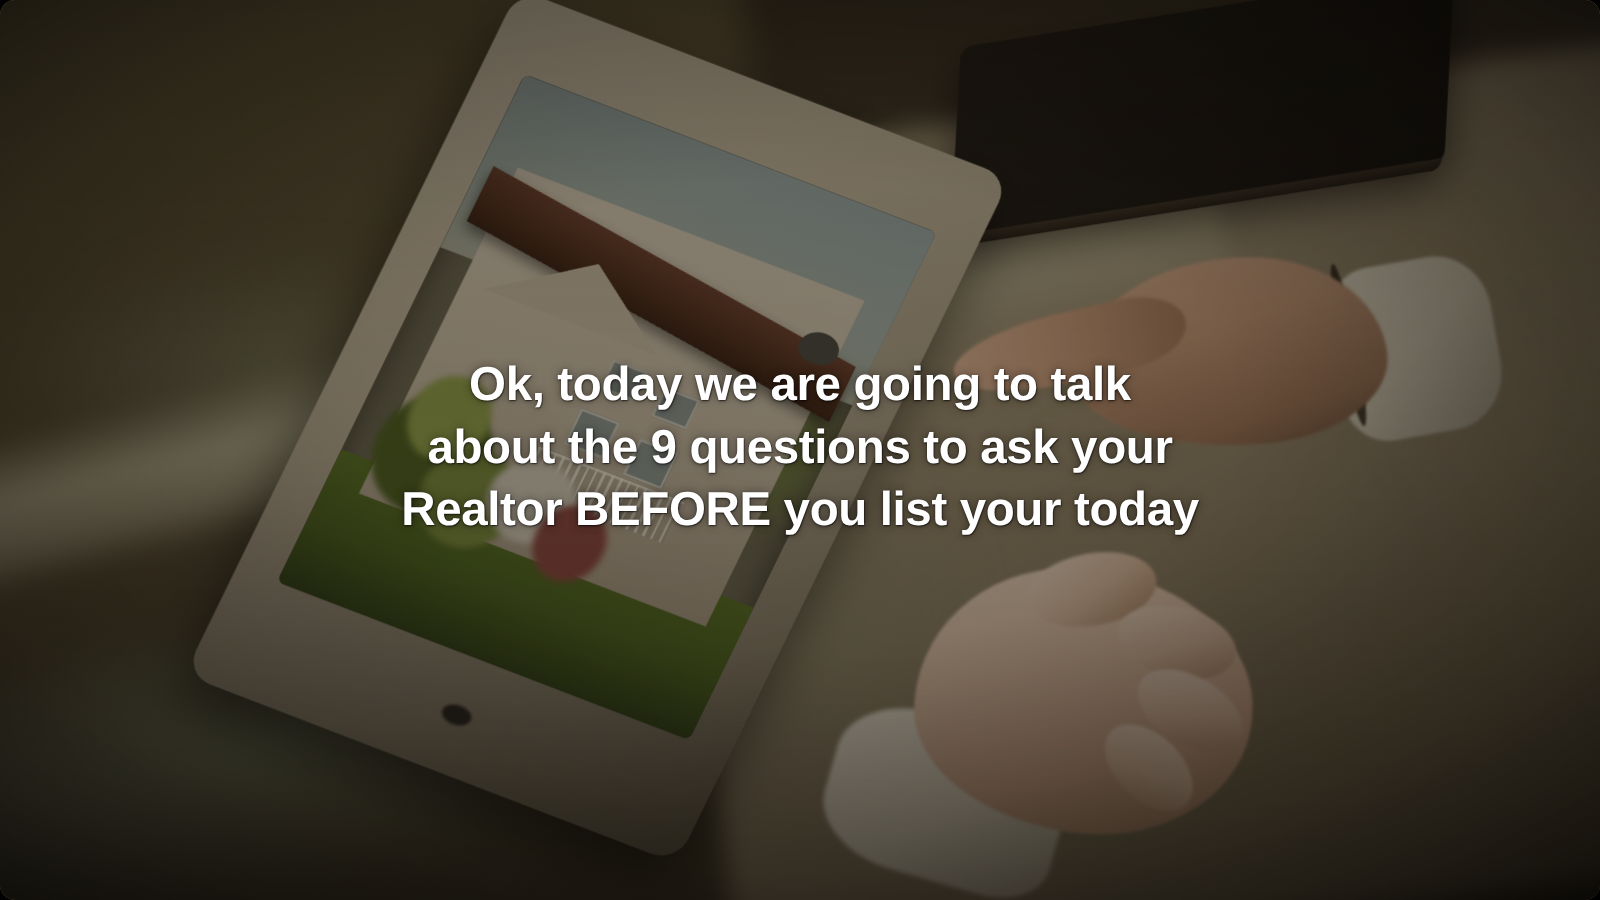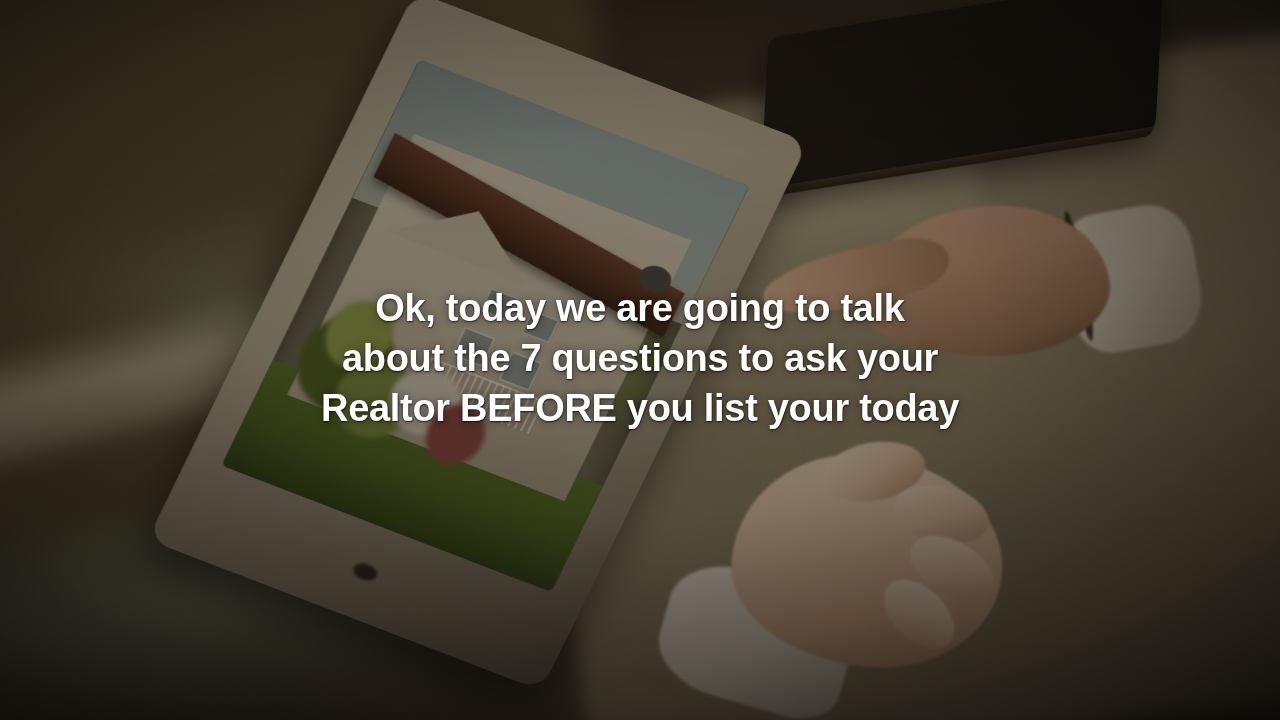--- a/index.html
+++ b/index.html
@@ -11,20 +11,21 @@
   body {
     font-family: "Liberation Sans", sans-serif;
   }
 
   #stage {
     position: relative;
     width: 1280px;
     height: 720px;
     overflow: hidden;
     background: #3a3425;
+    border-radius: 12px;
   }
 
   
   .photo {
     position: absolute;
     inset: 0;
     overflow: hidden;
   }
 
   
@@ -463,17 +464,17 @@
       <div class="f f4"></div>
     </div>
 
     <div class="grade-warm"></div>
     <div class="dim"></div>
     <div class="vignette"></div>
   </div>
 
   <div class="caption">
     <span class="line">Ok, today we are going to talk</span>
-    <span class="line">about the 7 questions to ask your</span>
+    <span class="line">about the 9 questions to ask your</span>
     <span class="line">Realtor BEFORE you list your today</span>
   </div>
 
 </div>
 
 </body></html>

